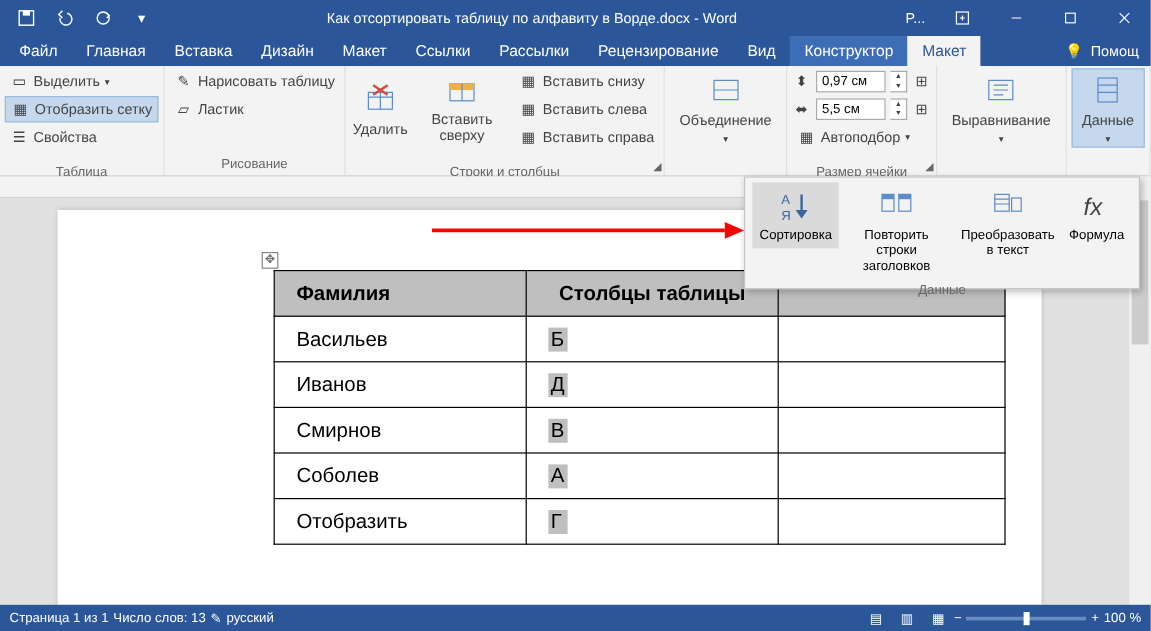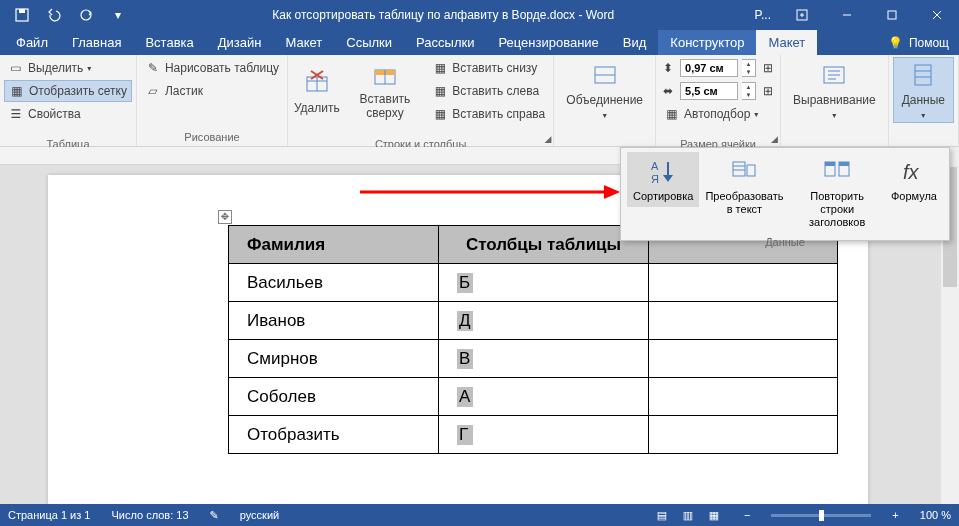--- a/index.html
+++ b/index.html
@@ -28,21 +28,21 @@
 .rgroup-body { flex: 1; display: flex; align-items: flex-start; gap: 2px; }
 .rgroup-label { text-align: center; font-size: 11px; color: #666; padding: 2px 0 3px; margin-top: 11px; }
 .vstack { display: flex; flex-direction: column; gap: 1px; }
 .ritem { display: flex; align-items: center; gap: 4px; padding: 1px 4px; white-space: nowrap; cursor: pointer; height: 22px; }
 .ritem.sel { background: #c5d8ee; border: 1px solid #9bb8dd; }
 .big-btn { display: flex; flex-direction: column; align-items: center; justify-content: center; padding: 4px 8px; text-align: center; cursor: pointer; gap: 4px; min-width: 48px; height: 66px; }
 .big-btn.sel { background: #c5d8ee; border: 1px solid #9bb8dd; }
 .ico16 { width: 16px; height: 16px; display: inline-flex; align-items: center; justify-content: center; }
 .ico32 { width: 32px; height: 32px; display: inline-flex; align-items: center; justify-content: center; }
 .size-row { display: flex; align-items: center; gap: 4px; height: 22px; }
-.size-input { width: 58px; height: 18px; border: 1px solid #ababab; background: #fff; font-size: 11px; padding: 0 4px; font-weight: bold; }
+.size-input { width: 58px; height: 18px; border: 1px solid #ababab; background: #fff; font-size: 11px; padding: 0 4px; }
 .spinner { width: 14px; height: 18px; border: 1px solid #ababab; border-left: none; background: #fff; display: flex; flex-direction: column; }
 .spinner div { flex: 1; font-size: 6px; text-align: center; line-height: 8px; }
 .dlaunch { font-size: 9px; color: #666; position: absolute; right: 2px; bottom: 2px; }
 
 
 .data-panel { position: absolute; top: 147px; left: 620px; width: 330px; height: 94px; background: #f3f3f3; border: 1px solid #c5c5c5; box-shadow: 2px 2px 6px rgba(0,0,0,0.25); display: flex; flex-direction: column; z-index: 20; }
 .data-panel-body { flex: 1; display: flex; align-items: flex-start; padding: 4px 6px 0; }
 .data-panel-label { text-align: center; font-size: 11px; color: #666; padding: 2px 0 4px; }
 .dp-btn { display: flex; flex-direction: column; align-items: center; text-align: center; padding: 4px 6px; cursor: pointer; font-size: 11px; line-height: 1.2; gap: 2px; }
 .dp-btn.highlight { background: #dadada; }
@@ -59,21 +59,21 @@
 .tbl td, .tbl th { border: 1px solid #000; padding: 6px 18px; font-size: 17px; text-align: left; height: 38px; vertical-align: middle; }
 .tbl th { background: #bfbfbf; font-weight: bold; }
 .tbl th.center { text-align: center; }
 .hl { background: #bfbfbf; display: inline-block; padding: 0 2px; min-width: 16px; }
 
 
 .vscroll { position: absolute; top: 147px; right: 0; width: 18px; bottom: 22px; background: #f0f0f0; }
 .vscroll .thumb { position: absolute; top: 20px; left: 2px; right: 2px; height: 120px; background: #cdcdcd; }
 
 
-.statusbar { position: absolute; bottom: 0; left: 0; right: 0; height: 22px; background: #2b579a; color: #fff; display: flex; align-items: center; font-size: 11px; padding: 0 8px; gap: 21px; }
+.statusbar { position: absolute; bottom: 0; left: 0; right: 0; height: 22px; background: #2b579a; color: #fff; display: flex; align-items: center; font-size: 11px; padding: 0 8px; gap: 4px; }
 .statusbar .spacer { flex: 1; }
 .zoom-slider { width: 100px; height: 3px; background: #6a8bc0; position: relative; }
 .zoom-slider .zthumb { position: absolute; left: 48px; top: -4px; width: 5px; height: 11px; background: #fff; }
 .view-btns { display: flex; gap: 8px; }
 .view-btn { width: 18px; height: 16px; display: flex; align-items: center; justify-content: center; }
 </style>
 </head>
 <body>
 
 <div class="titlebar">
@@ -320,38 +320,38 @@
             <text x="3" y="26" font-size="11" fill="#3a66a0">Я</text>
             <line x1="20" y1="5" x2="20" y2="22" stroke="#3a66a0" stroke-width="2"></line>
             <path d="M15 18 L20 25 L25 18 Z" fill="#3a66a0"></path>
           </svg>
         </span>
       <span>Сортировка</span>
     </div>
     <div class="dp-btn">
       <span class="ico32">
           <svg width="30" height="30">
+            <rect x="3" y="5" width="10" height="14" fill="none" stroke="#5b8bc9"></rect>
+            <rect x="3" y="5" width="10" height="4" fill="#5b8bc9"></rect>
+            <rect x="17" y="5" width="10" height="14" fill="none" stroke="#5b8bc9"></rect>
+            <rect x="17" y="5" width="10" height="4" fill="#5b8bc9"></rect>
+          </svg>
+        </span>
+      <span>Повторить строки заголовков</span>
+    </div>
+    <div class="dp-btn">
+      <span class="ico32">
+          <svg width="30" height="30">
             <rect x="4" y="5" width="12" height="14" fill="none" stroke="#5b8bc9"></rect>
             <line x1="4" y1="9" x2="16" y2="9" stroke="#5b8bc9"></line>
             <line x1="4" y1="13" x2="16" y2="13" stroke="#5b8bc9"></line>
             <rect x="18" y="8" width="8" height="11" fill="none" stroke="#5b8bc9"></rect>
           </svg>
         </span>
       <span>Преобразовать в текст</span>
-    </div>
-    <div class="dp-btn">
-      <span class="ico32">
-          <svg width="30" height="30">
-            <rect x="3" y="5" width="10" height="14" fill="none" stroke="#5b8bc9"></rect>
-            <rect x="3" y="5" width="10" height="4" fill="#5b8bc9"></rect>
-            <rect x="17" y="5" width="10" height="14" fill="none" stroke="#5b8bc9"></rect>
-            <rect x="17" y="5" width="10" height="4" fill="#5b8bc9"></rect>
-          </svg>
-        </span>
-      <span>Повторить строки заголовков</span>
     </div>
     <div class="dp-btn">
       <span class="ico32">
           <svg width="30" height="30">
             <text x="4" y="22" font-size="20" font-style="italic" fill="#444">fx</text>
           </svg>
         </span>
       <span>Формула</span>
     </div>
   </div>

